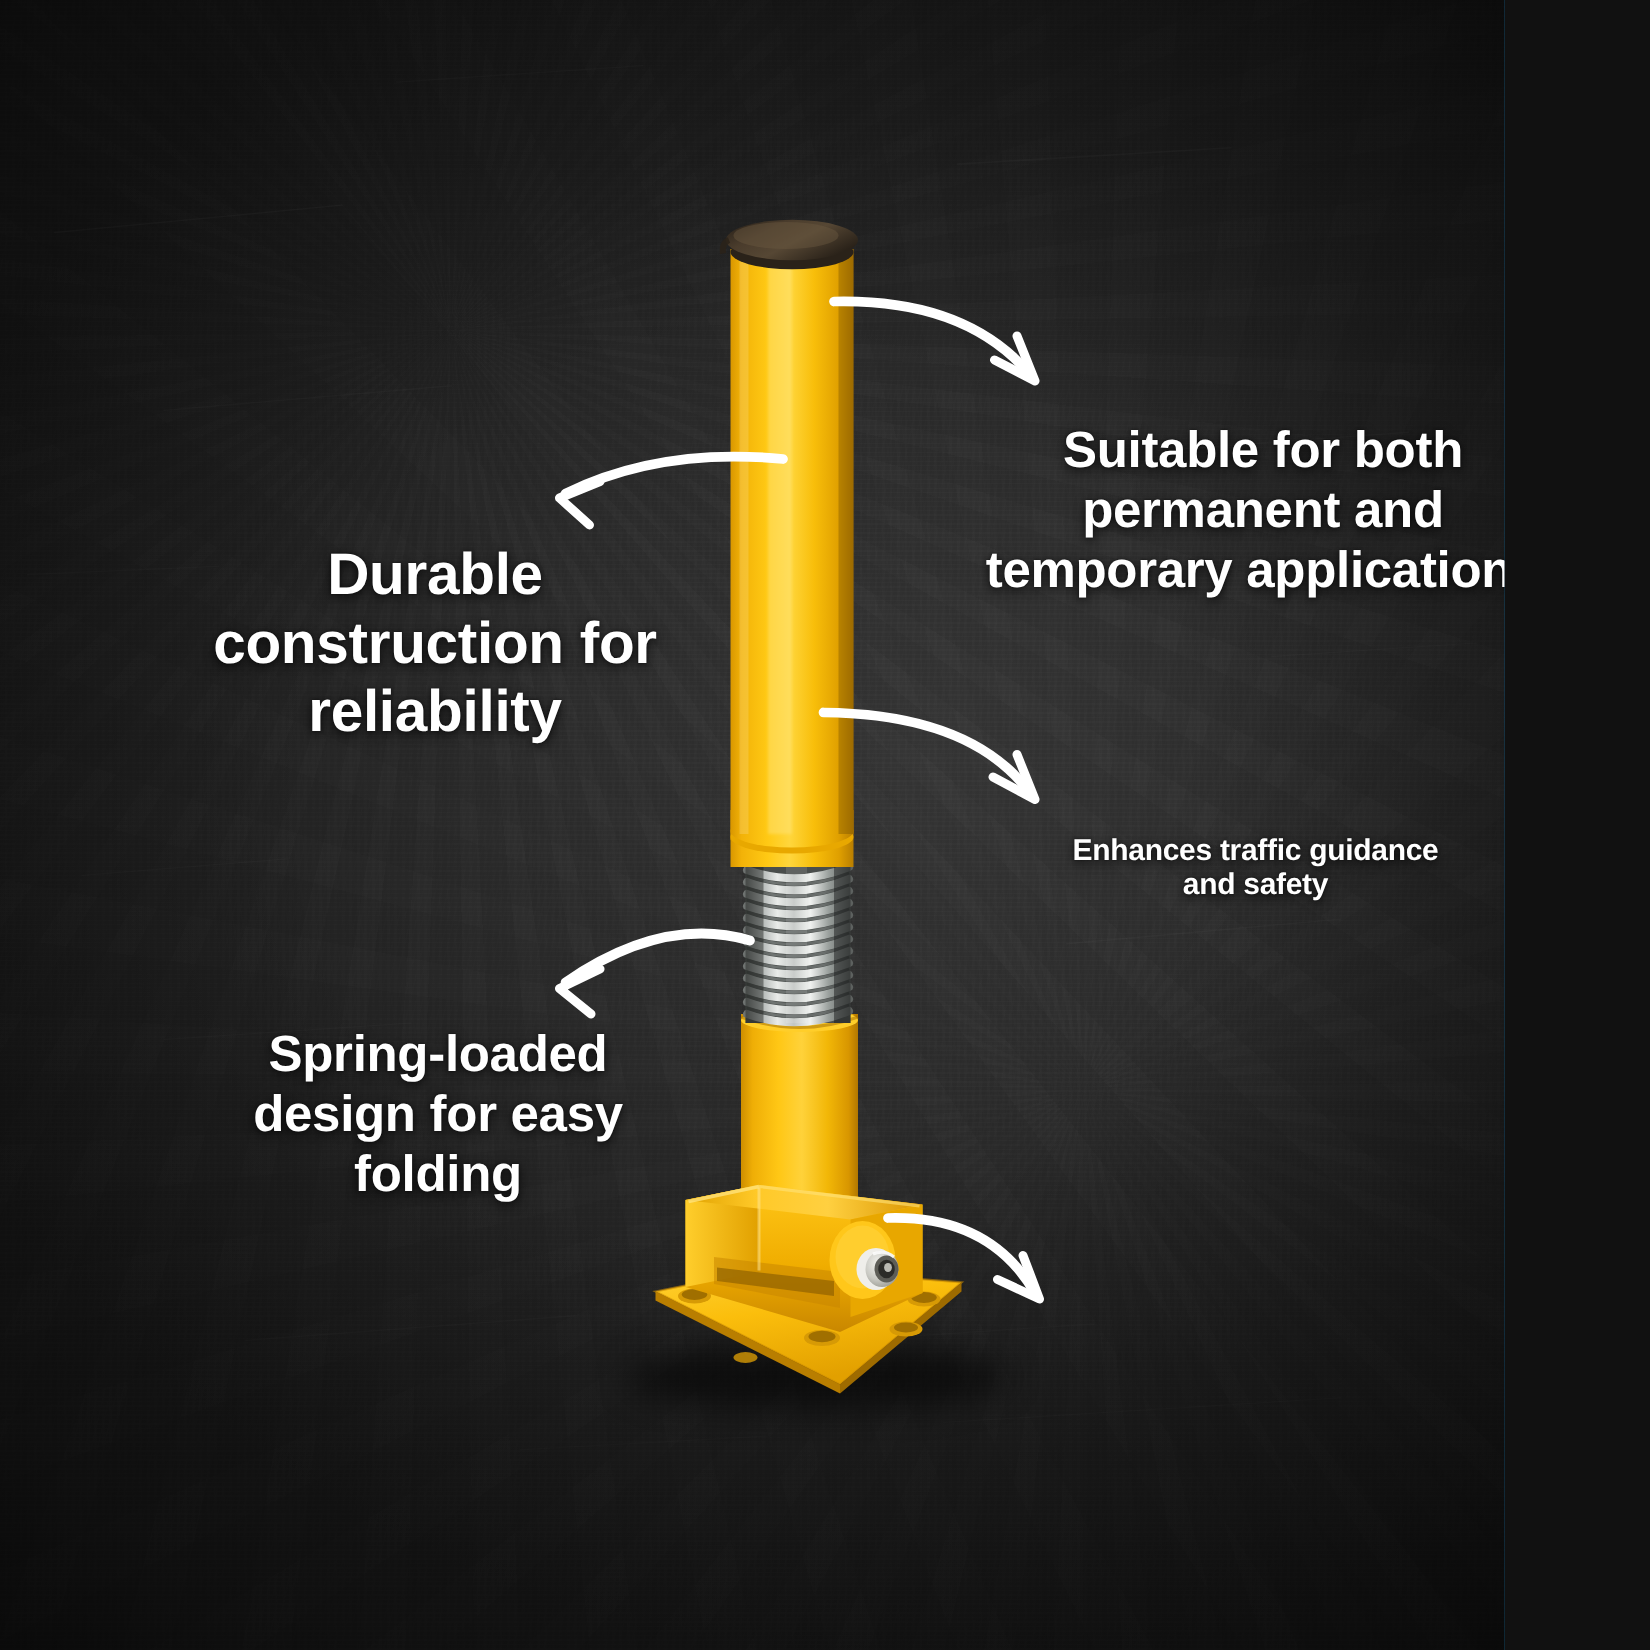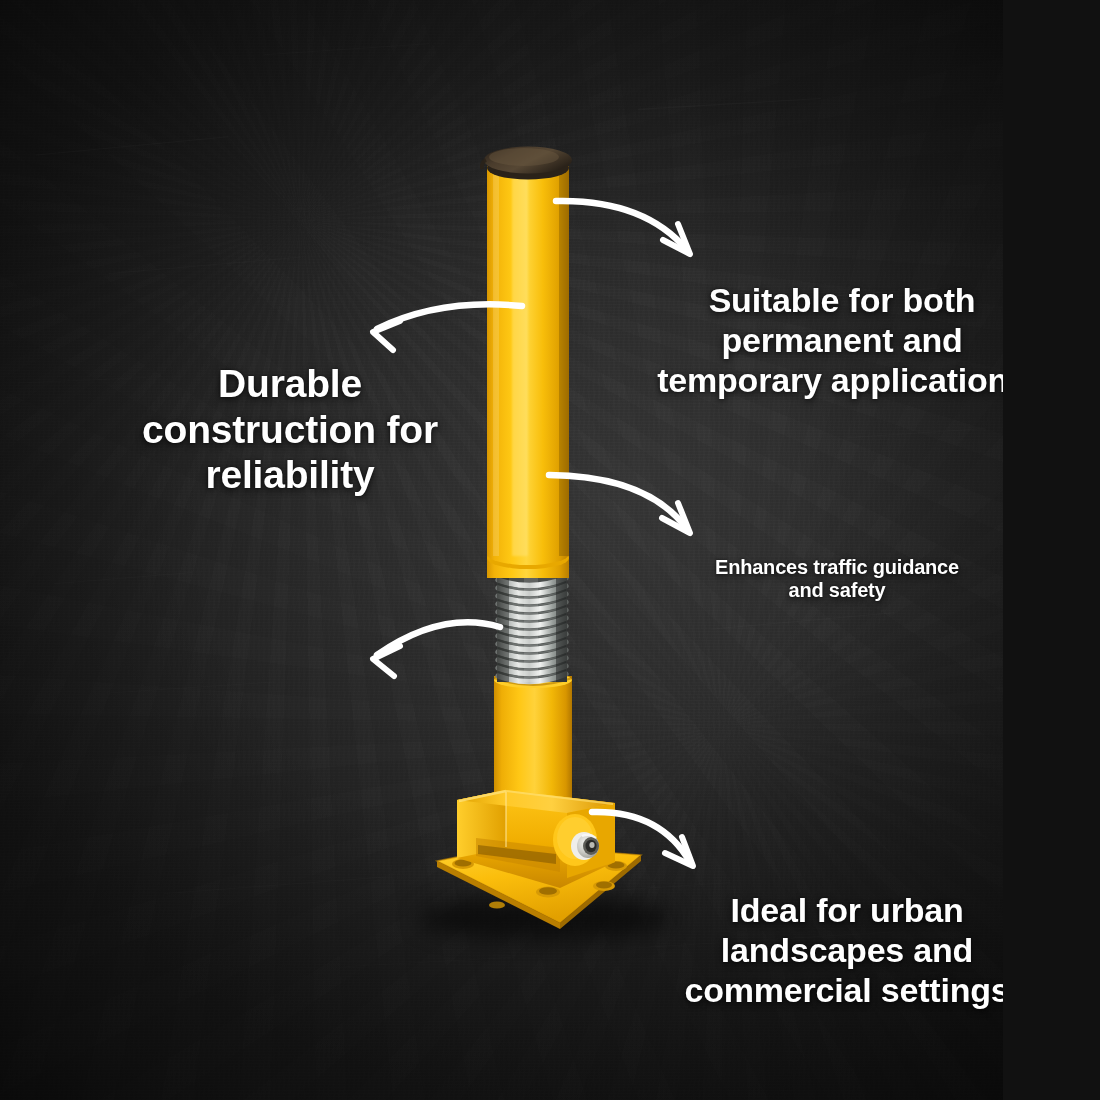--- a/index.html
+++ b/index.html
@@ -321,18 +321,18 @@
 permanent and
 temporary applications</div>
 
   <div class="callout c-left" id="callout-2">Durable
 construction for
 reliability</div>
 
   <div class="callout c-right" id="callout-3">Enhances traffic guidance
 and safety</div>
 
-
-  <div class="callout c-right" id="callout-5">Ideal for urban
-landscapes and
-commercial settings</div>
+  <div class="callout c-left" id="callout-4">Spring-loaded
+design for easy
+folding</div>
+
 
 </div>
 
 </body></html>

